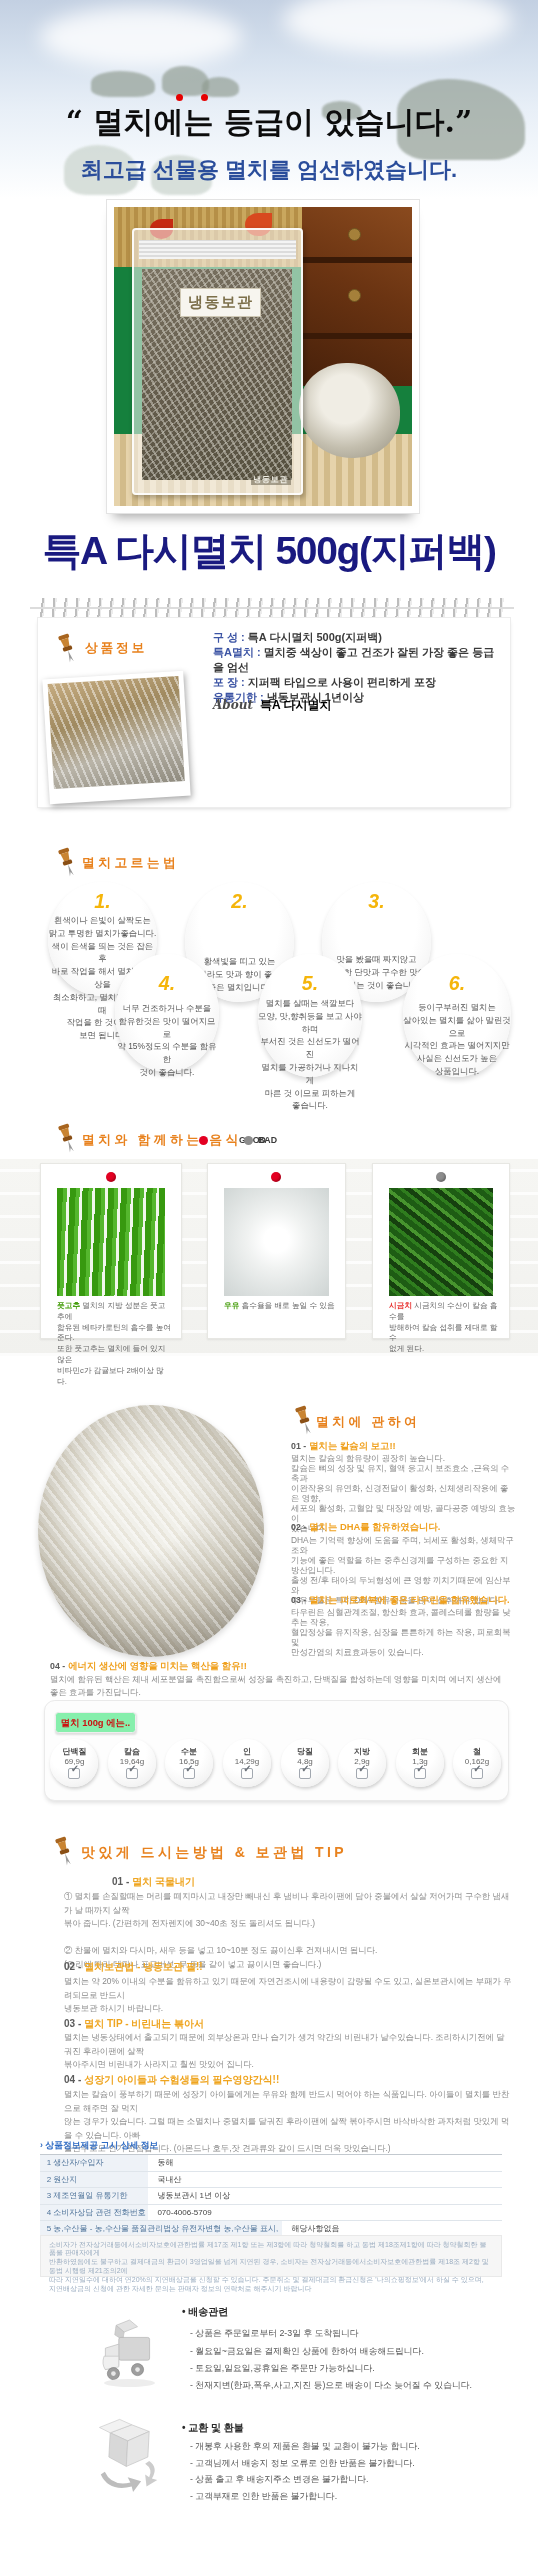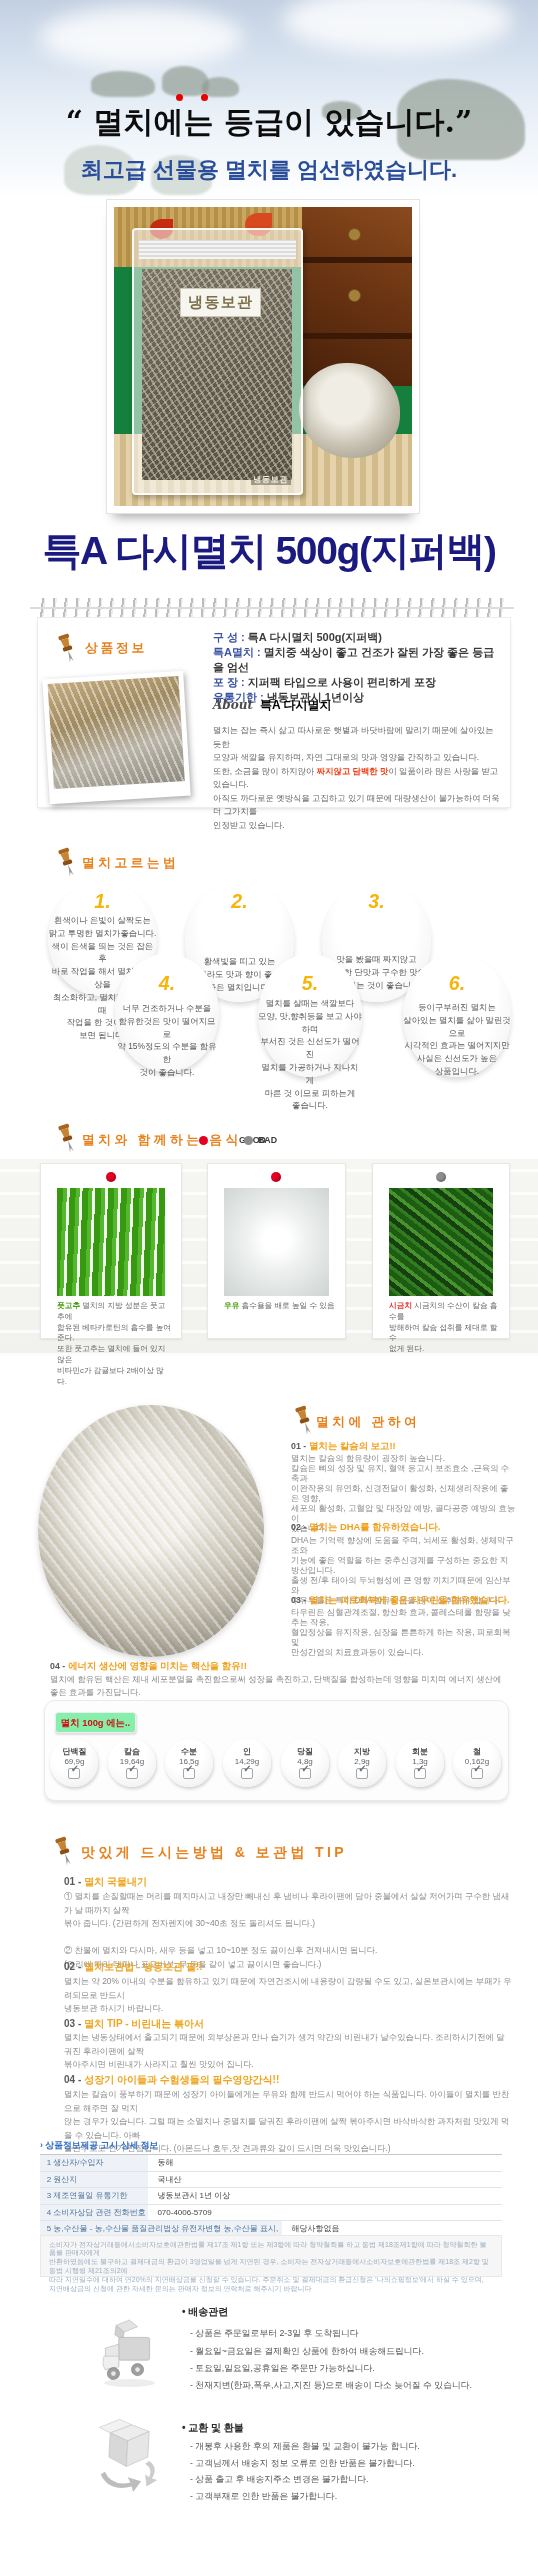--- a/index.html
+++ b/index.html
@@ -228,25 +228,20 @@
     <div class="info-rows">
       <div><span class="lbl">구  성 :</span> <span class="val">특A 다시멸치 500g(지퍼백)</span></div>
       <div><span class="lbl">특A멸치 :</span> <span class="val">멸치중 색상이 좋고 건조가 잘된 가장 좋은 등급을 엄선</span></div>
       <div><span class="lbl">포  장 :</span> <span class="val">지퍼팩 타입으로 사용이 편리하게 포장</span></div>
       <div><span class="lbl">유통기한 :</span> <span class="val">냉동보관시 1년이상</span></div>
     </div>
     <div class="about-line">
       <span class="about-script">About</span>
       <span class="about-title">특A 다시멸치</span>
     </div>
-    <div class="about-text pre"><span>멸치는 잡는 즉시 삶고 따사로운 햇볕과 바닷바람에 말리기 때문에 살아있는 듯한
-모양과 색깔을 유지하며, 자연 그대로의 맛과 영양을 간직하고 있습니다.
-또한, 소금을 많이 하지않아 </span><span class="hl-red">짜지않고 담백한 맛</span><span>이 일품이라 많은 사랑을 받고 있습니다.
-아직도 까다로운 옛방식을 고집하고 있기 때문에 대량생산이 불가능하여 더욱 더 그가치를
-인정받고 있습니다.</span></div>
   </div>
 
   <svg class="pin" style="left:54px;top:847px;transform:rotate(-18deg);" viewBox="0 0 40 46">
     <rect x="12" y="2" width="16" height="6" rx="2" fill="#a8651f"></rect>
     <path d="M14 8 L26 8 L24 20 L16 20 Z" fill="#c98432"></path>
     <rect x="13" y="20" width="14" height="6" rx="2" fill="#8a4f15"></rect>
     <path d="M20 26 L17 44 L20 38 L23 44 Z" fill="#9a9a9a"></path>
   </svg>
   <div class="sec-head" style="left:82px;top:855px;">멸치고르는법</div>
 
@@ -435,21 +430,21 @@
   </div>
 
   <svg class="pin" style="left:51px;top:1836px;transform:rotate(-18deg);" viewBox="0 0 40 46">
     <rect x="12" y="2" width="16" height="6" rx="2" fill="#a8651f"></rect>
     <path d="M14 8 L26 8 L24 20 L16 20 Z" fill="#c98432"></path>
     <rect x="13" y="20" width="14" height="6" rx="2" fill="#8a4f15"></rect>
     <path d="M20 26 L17 44 L20 38 L23 44 Z" fill="#9a9a9a"></path>
   </svg>
   <div class="sec-head" style="left:81px;top:1844px;font-size:14px;">맛있게 드시는방법 &amp; 보관법 TIP</div>
 
-  <div class="tip-head" style="top:1875px;">
+  <div class="tip-head" style="top:1875px;margin-left:48px;">
     <span class="tip-num">01 -</span>
     <span class="tip-title">멸치 국물내기</span>
   </div>
   <div class="tip-body pre" style="top:1890px;">① 멸치를 손질할때는 머리를 떼지마시고 내장만 빼내신 후 냄비나 후라이팬에 담아 중불에서 살살 저어가며 구수한 냄새가 날 때까지 살짝
 볶아 줍니다. (간편하게 전자렌지에 30~40초 정도 돌리셔도 됩니다.)
 
 ② 찬물에 멸치와 다시마, 새우 등을 넣고 10~10분 정도 끓이신후 건져내시면 됩니다.
 (요리에 따라 대파나 표고버섯, 무 등을 같이 넣고 끓이시면 좋습니다.)</div>
 
   <div class="tip-head" style="top:1960px;">

